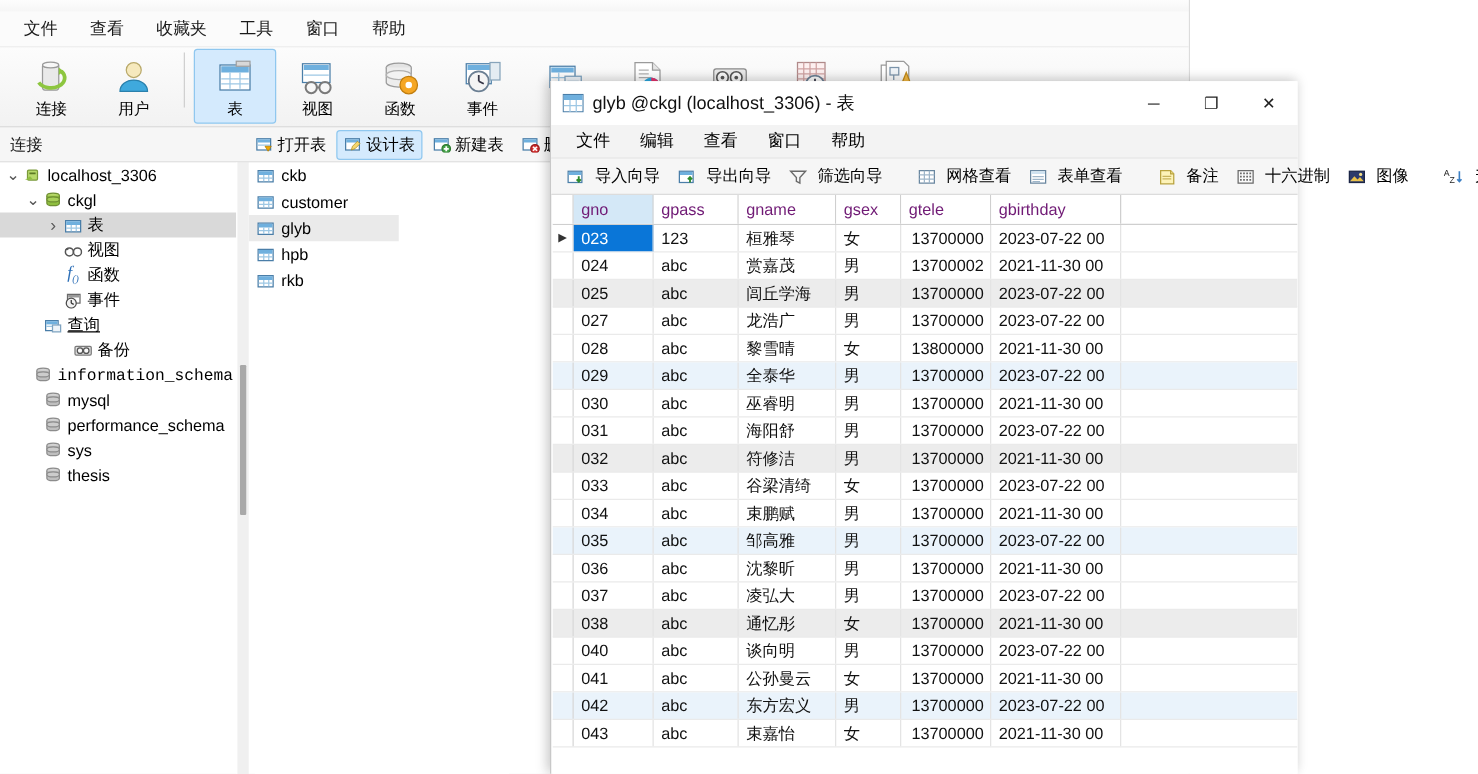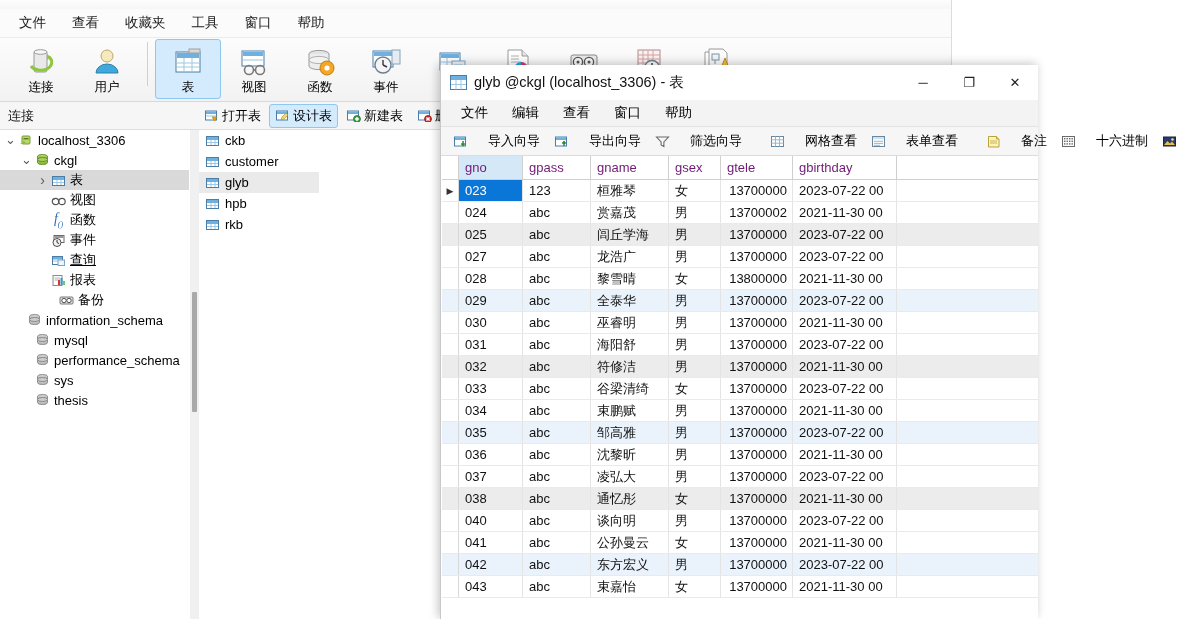--- a/index.html
+++ b/index.html
@@ -162,21 +162,21 @@
   }
   .cmenu-item { padding: 3px 12px; font-size: 13.5px; cursor: default; }
 
   #child-toolbar {
     position: absolute; left: 0; top: 62px; width: 100%; height: 29px;
     background: #f6f6f6;
     border-bottom: 1px solid #dcdcdc;
     display: flex; align-items: center; padding-left: 6px;
   }
   .ctb {
-    display: flex; align-items: center; gap: 20px;
+    display: flex; align-items: center; gap: 8px;
     padding: 2px 5px; margin-right: 2px;
     font-size: 13px; white-space: nowrap;
     border: 1px solid transparent; border-radius: 3px; cursor: default;
   }
   .ctb-sep { width: 1px; height: 19px; background: #d0d0d0; margin: 0 7px; }
 
   
   #grid {
     position: absolute; left: 1px; top: 91px; right: 0; bottom: 0;
     background: #ffffff;
@@ -508,58 +508,44 @@
           <svg width="15" height="13" viewBox="0 0 15 13">
             <rect x="3" y="1.5" width="10" height="7" fill="#fff" stroke="#6a6a6a"></rect>
             <rect x="3.5" y="2" width="9" height="2" fill="#9a9a9a"></rect>
             <circle cx="6" cy="8.5" r="4" fill="#f2f2f2" stroke="#4a4a4a"></circle>
             <line x1="6" y1="8.5" x2="6" y2="6" stroke="#333"></line>
             <line x1="6" y1="8.5" x2="8" y2="9.5" stroke="#333"></line>
           </svg>
         </span>
         <span class="tlabel">事件</span>
       </div>
-      <div class="tree-row" style="padding-left: 36px; text-decoration: underline;">
+      <div class="tree-row" style="padding-left: 20px; text-decoration: underline;">
         <span class="tw"></span>
         <span class="tico">
           <svg width="15" height="13" viewBox="0 0 15 13">
             <rect x="1.5" y="2.5" width="10" height="8" fill="#fff" stroke="#4a7ea8"></rect>
             <rect x="2" y="3" width="9" height="2.5" fill="#6fb0de"></rect>
             <line x1="2" y1="7" x2="11" y2="7" stroke="#9dc7e4"></line>
             <rect x="7" y="6" width="6.5" height="5.5" fill="#eef4f9" stroke="#7fa3c0"></rect>
           </svg>
         </span>
         <span class="tlabel">查询</span>
       </div>
-      <div class="tree-row" style="padding-left: 36px;">
-        <span class="tw"></span>
-        <span class="tico">
-          <svg width="15" height="13" viewBox="0 0 15 13">
-            <rect x="2" y="1.5" width="9" height="10" fill="#fff" stroke="#8a8a8a"></rect>
-            <line x1="3.5" y1="4" x2="9" y2="4" stroke="#b0b0b0"></line>
-            <line x1="3.5" y1="6" x2="9" y2="6" stroke="#b0b0b0"></line>
-            <rect x="7" y="6" width="2" height="5" fill="#d33"></rect>
-            <rect x="9.5" y="4" width="2" height="7" fill="#39c"></rect>
-            <rect x="12" y="7" width="2" height="4" fill="#6c6"></rect>
-          </svg>
-        </span>
-        <span class="tlabel">报表</span>
-      </div>
       <div class="tree-row" style="padding-left: 44px;">
         <span class="tw"></span>
         <span class="tico">
           <svg width="15" height="13" viewBox="0 0 15 13">
             <rect x="1" y="3" width="13" height="7" rx="1" fill="#e0e0e0" stroke="#7a7a7a"></rect>
             <circle cx="5" cy="6.5" r="2.2" fill="#fafafa" stroke="#555"></circle>
             <circle cx="10" cy="6.5" r="2.2" fill="#fafafa" stroke="#555"></circle>
           </svg>
         </span>
         <span class="tlabel">备份</span>
       </div>
-      <div class="tree-row" style="padding-left: 12px;">
+      <div class="tree-row" style="padding-left: 12px; font-family: Liberation Mono, monospace;">
         <span class="tw"></span>
         <span class="tico">
           <svg width="15" height="14" viewBox="0 0 15 14">
             <ellipse cx="7.5" cy="3.5" rx="5" ry="2" fill="#d4d4d4" stroke="#8c8c8c"></ellipse>
             <path d="M2.5 3.5 v6 a5 2 0 0 0 10 0 v-6" fill="#bfbfbf" stroke="#8c8c8c"></path>
             <ellipse cx="7.5" cy="6.5" rx="5" ry="2" fill="#cccccc" stroke="#8c8c8c"></ellipse>
           </svg>
         </span>
         <span class="tlabel">information_schema</span>
       </div>

